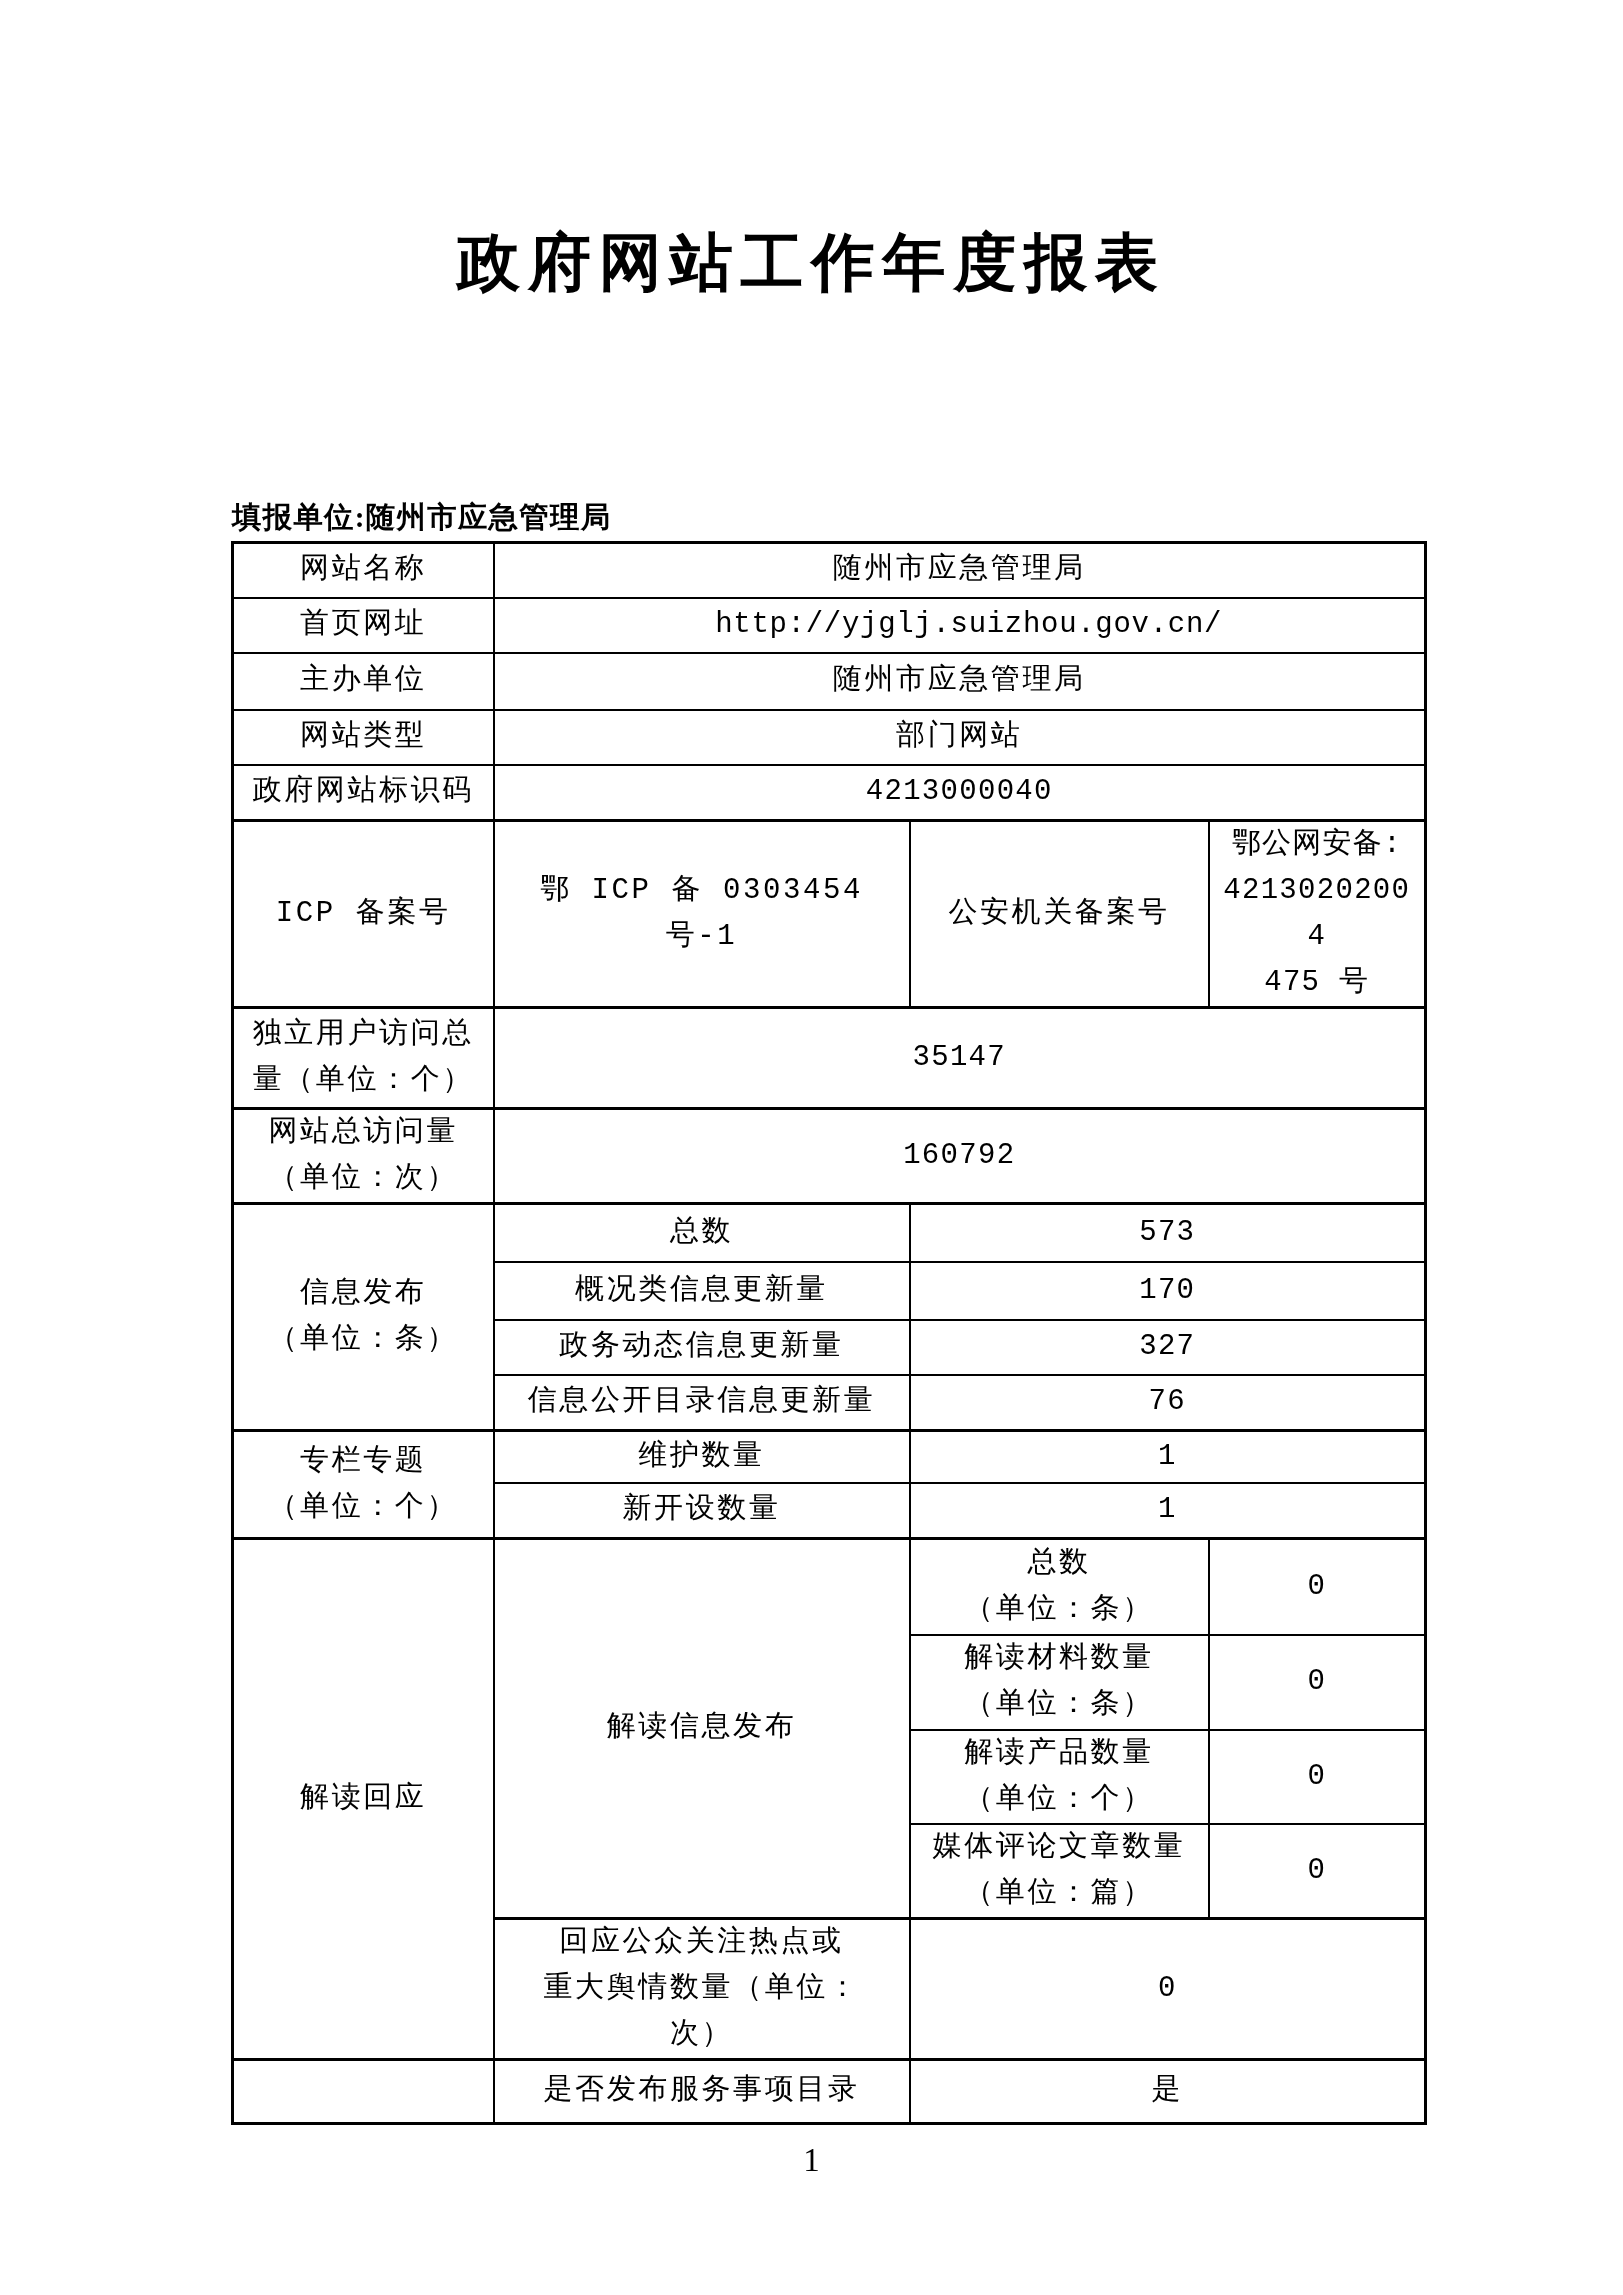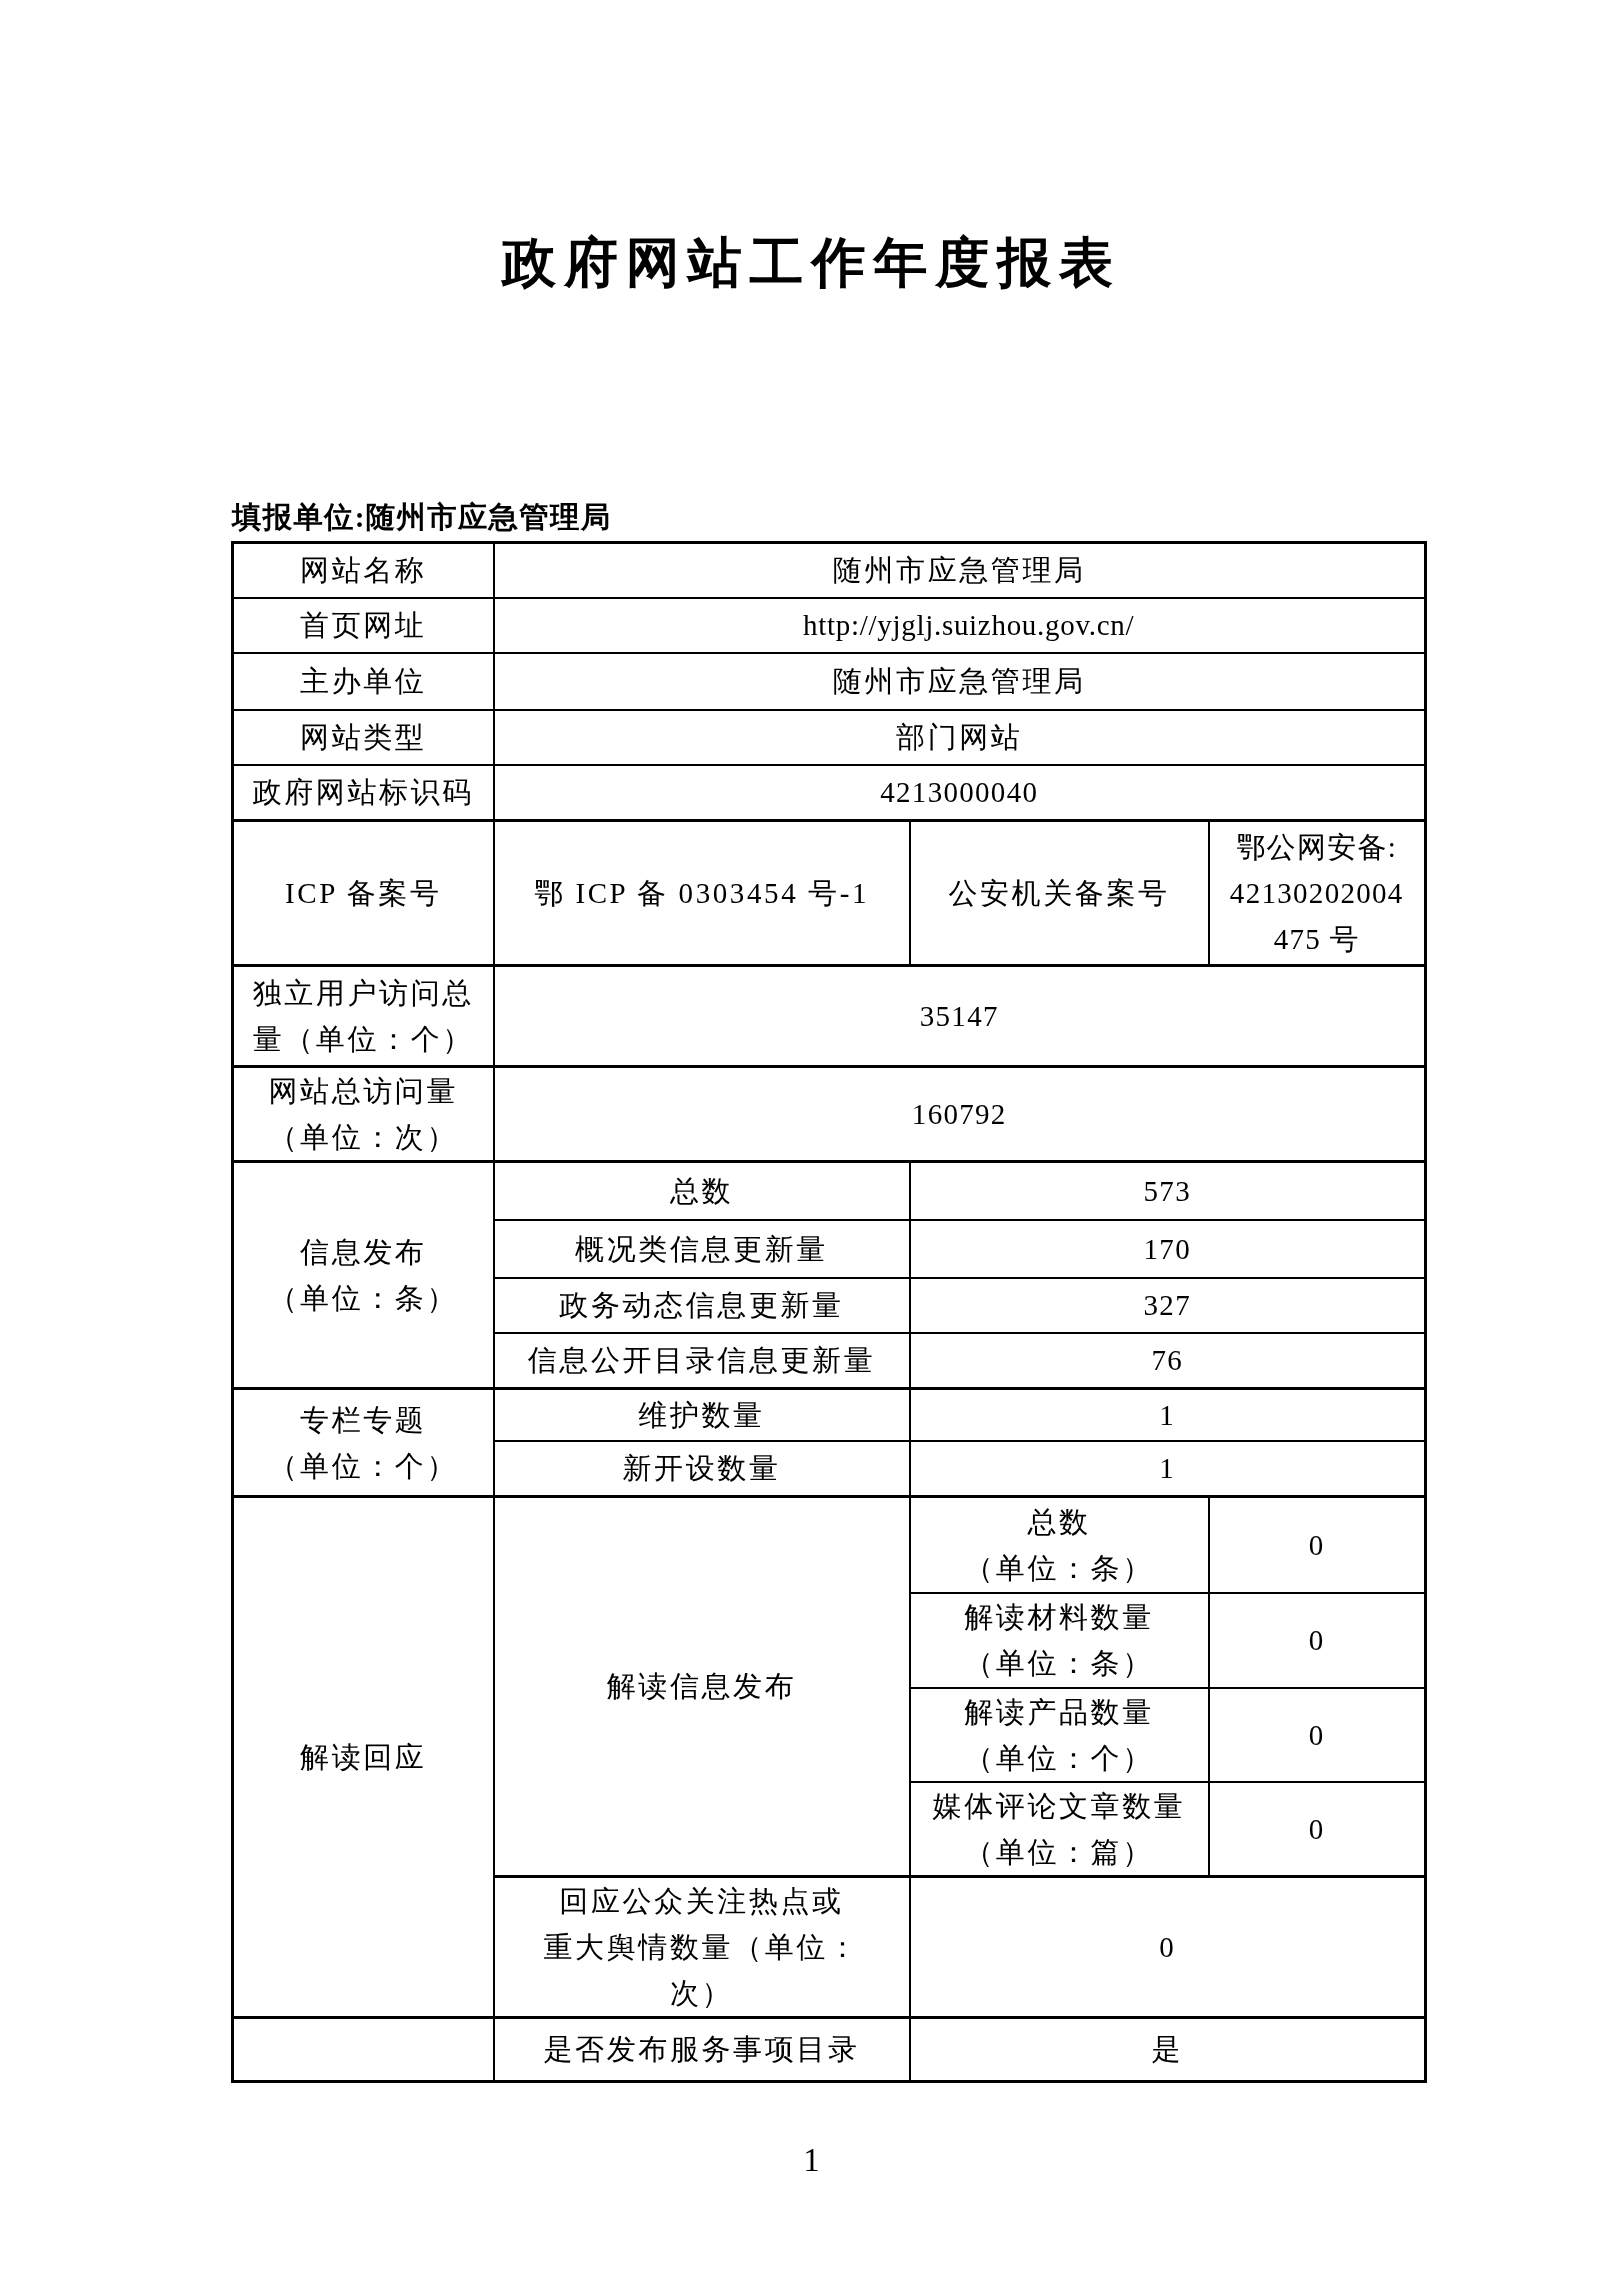--- a/index.html
+++ b/index.html
@@ -10,21 +10,21 @@
     background:#ffffff;
     font-family:"Liberation Serif","DejaVu Serif",serif;
     color:#000;
     overflow:hidden;
   }
   .doc-title {
     position:absolute; top:226px; left:0; width:100%;
     text-align:center;
     font-family:"Liberation Sans","DejaVu Sans",sans-serif;
     font-weight:bold;
-    font-size:54px; line-height:72px;
+    font-size:63px; line-height:72px;
     letter-spacing:7.9px;
   }
   .doc-subtitle {
     position:absolute; top:338px; left:0; width:100%;
     text-align:center;
     font-size:38px; line-height:54px;
     letter-spacing:2.6px;
   }
   .reporter-line {
     position:absolute; top:500px; left:232px;
@@ -42,20 +42,21 @@
   table.report td {
     border:2px solid #000;
     font-size:29px;
     line-height:46px;
     letter-spacing:2.6px;
     text-align:center;
     vertical-align:middle;
     white-space:pre-line;
     padding:0 5.2px;
     overflow:hidden;
+    font-family:Liberation Mono, monospace;
   }
   table.report td.bbk { border-bottom-width:3.9px; }
   table.report td.url { letter-spacing:0.7px;padding-left:24px; }
   table.report td.num { letter-spacing:1.3px; }
   table.report td.wrapnum { word-break:break-all; letter-spacing:1.3px; }
   .page-number {
     position:absolute; top:2137px; left:0; width:100%;
     text-align:center;
     font-size:33px; line-height:46px;
   }

